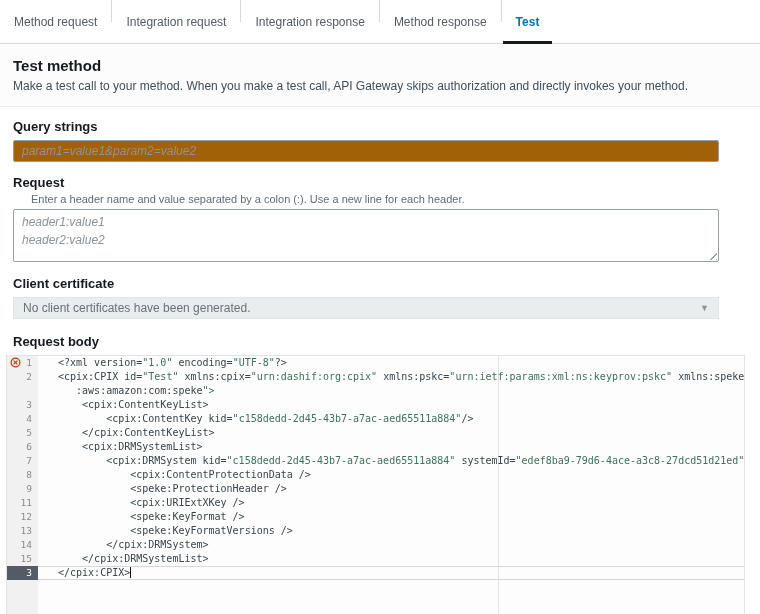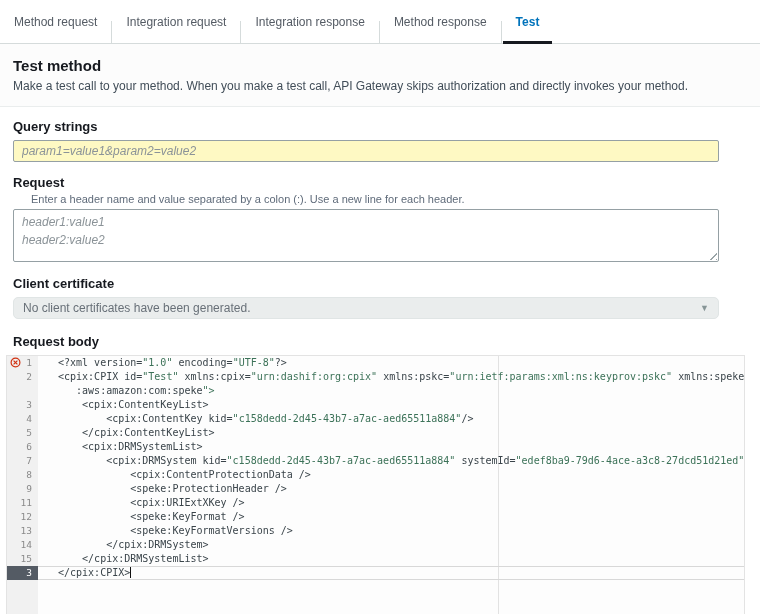--- a/index.html
+++ b/index.html
@@ -5,21 +5,21 @@
   * { box-sizing: border-box; }
   html, body { margin: 0; padding: 0; }
   body {
     width: 760px; height: 614px; overflow: hidden;
     background: #ffffff; color: #16191f;
     font-family: "Liberation Sans", sans-serif;
   }
 
   
   .tabbar {
-    display: flex; align-items: flex-end;
+    display: flex; align-items: flex-start;
     height: 44px; border-bottom: 1px solid #d5dbdb;
     background: #ffffff;
   }
   .tab {
     position: relative; display: flex; align-items: center;
     height: 100%; padding: 0 14px;
     font-size: 12px; color: #545b64; cursor: pointer; white-space: nowrap;
   }
   .tab.active { color: #0073bb; font-weight: bold; }
   .tab-underline {
@@ -39,42 +39,42 @@
   .lbl-qs { margin-top: 12px; margin-bottom: 6px; }
   .lbl-h  { margin-top: 13px; }
   .lbl-cc { margin-top: 14px; margin-bottom: 6px; }
   .lbl-rb { margin-top: 15px; margin-bottom: 6px; }
   .help-text { font-size: 11px; color: #5f6b7a; margin: 3px 0 4px 0; padding-left: 18px; }
 
   input.text-input {
     display: block; width: 100%; height: 22px;
     border: 1px solid #95a0a4; border-radius: 2px;
     padding: 0 8px; font-size: 12px; font-family: inherit; color: #16191f;
-    outline: none; background: #fef9c3;
+    outline: none; background: #a16207;
   }
   input.text-input::placeholder, textarea.ta::placeholder {
     color: #8b9398; font-style: italic; opacity: 1;
   }
   .ta-wrap { position: relative; }
   textarea.ta {
     display: block; width: 100%; height: 53px;
     border: 1px solid #95a0a4; border-radius: 2px;
     padding: 3px 8px; font-size: 12px; font-family: inherit;
     line-height: 18px; resize: none; outline: none; color: #0369a1; background: #fff;
   }
   .resize-handle {
     position: absolute; right: 2px; bottom: 2px; width: 10px; height: 10px;
     background: repeating-linear-gradient(-45deg, #9aa5a8 0 1px, transparent 1px 4px);
     clip-path: polygon(100% 0, 100% 100%, 0 100%);
     cursor: nwse-resize;
   }
 
   .select-box {
     display: flex; align-items: center; justify-content: space-between;
-    height: 22px; background: #eaeded; border: 1px solid #e0e5e5; border-radius: 5px;
+    height: 22px; background: #eaeded; border: 1px solid #e0e5e5; border-radius: 0;
     padding: 8px 9px; font-size: 12px; color: #687078; cursor: default;
   }
   .chevron { font-size: 9px; color: #879596; line-height: 1; }
 
   
   .editor {
     position: relative; margin-left: -7px; margin-right: -26px;
     height: 260px; border: 1px solid #e3e3e3; border-bottom: none;
     background: #fdfdfd; overflow: hidden;
     font-family: "DejaVu Sans Mono", monospace;

